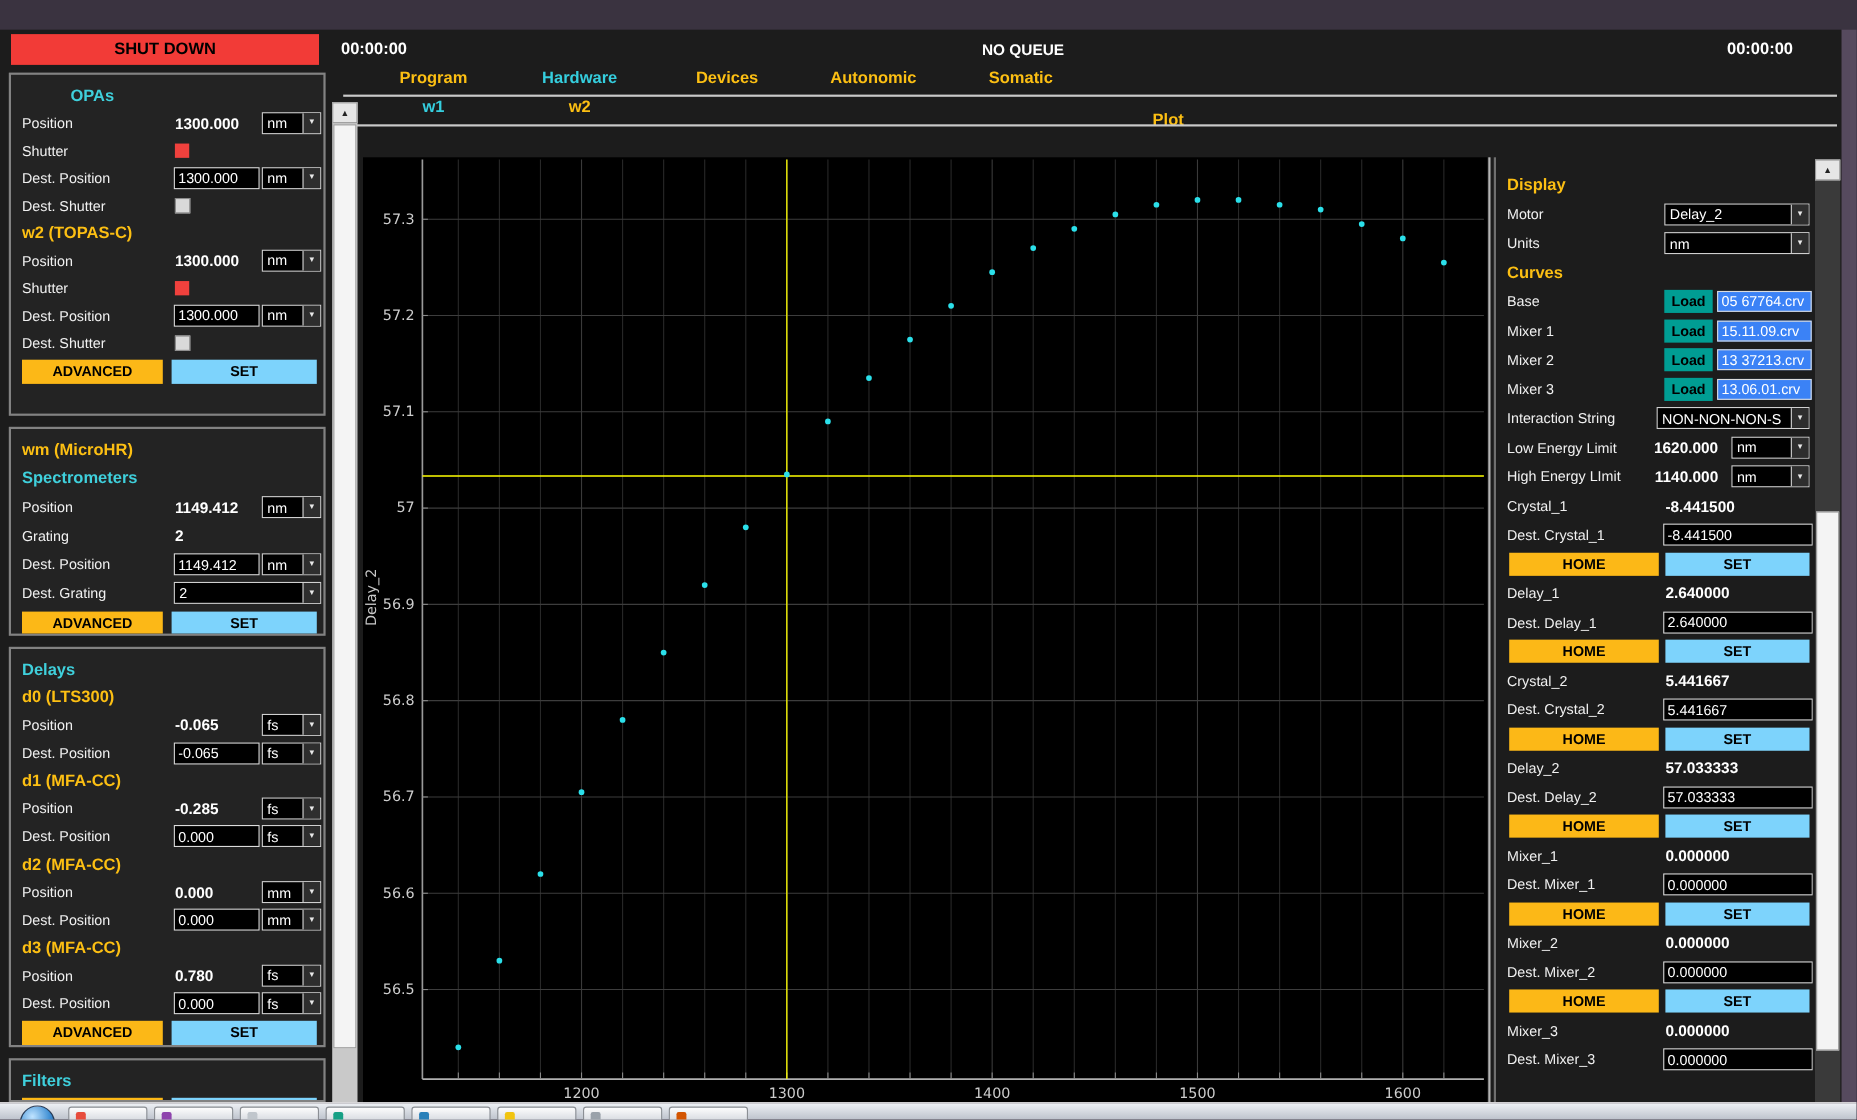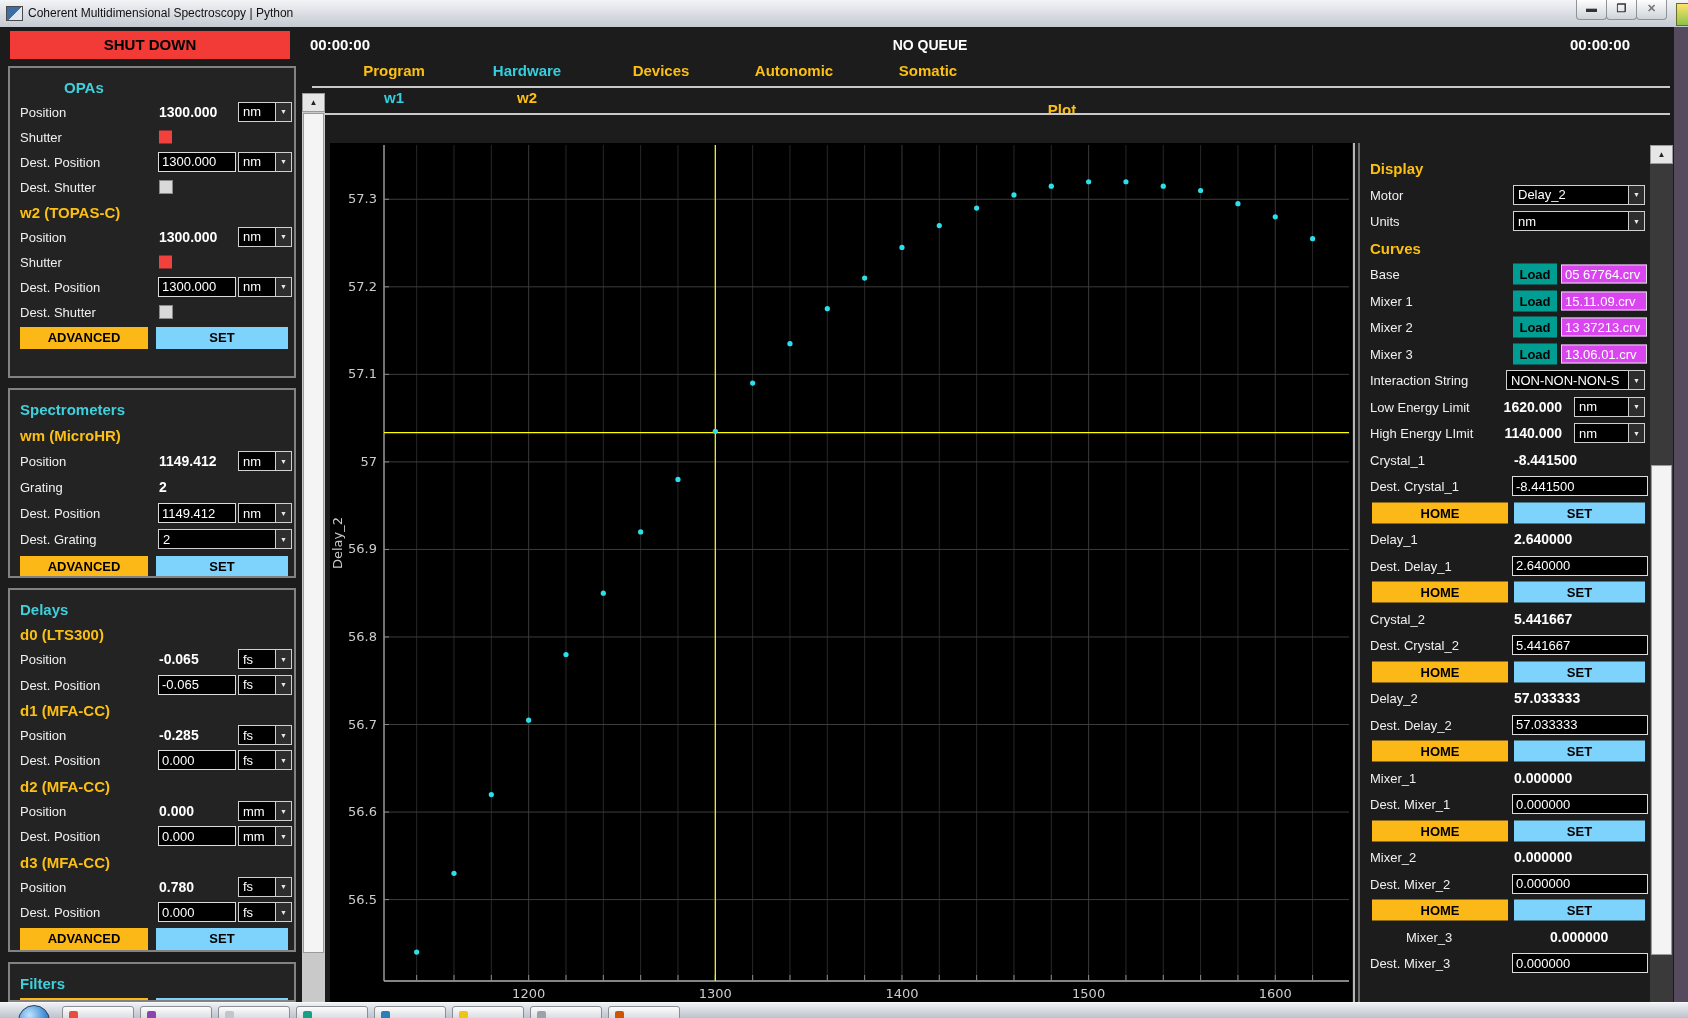--- a/index.html
+++ b/index.html
@@ -77,21 +77,21 @@
     color:#fff;font-weight:bold;font-size:14px;}
   .rrow .valright{position:absolute;left:110px;width:90px;text-align:right;top:50%;
     transform:translateY(-50%);color:#fff;font-weight:bold;font-size:14px;}
   .rrow .fld{left:150px;width:128px;}
   .rrow .combo.ctl{left:151px;width:132px;}
   .rrow .combo.wide{left:144px;width:139px;}
   .rrow .combo.unit{left:212px;width:71px;}
   .loadbtn{position:absolute;left:151px;top:50%;transform:translateY(-50%);width:44px;height:21px;
     background:#009d93;color:#000;font-weight:bold;font-size:13px;text-align:center;line-height:21px;}
   .filefld{position:absolute;left:199px;top:50%;transform:translateY(-50%);width:78px;height:17px;
-    background:#d946ef;border:1px solid #dcdcdc;color:#fff;font-size:13px;
+    background:#3b82f6;border:1px solid #dcdcdc;color:#fff;font-size:13px;
     font-family:"Liberation Sans",sans-serif;padding:0 3px;}
   .homebtn{left:10px;width:136px;height:21px;line-height:21px;}
   .setbtn{left:152px;width:131px;height:21px;line-height:21px;}
   
   .vsb{position:absolute;width:23px;background:#c9c9c9;}
   .vsb .arrow{position:absolute;left:0;width:23px;height:19px;background:#e6e6e6;
     border:1px solid #9a9a9a;box-sizing:border-box;color:#222;font-size:8px;
     text-align:center;line-height:17px;}
   .vsb .thumb{position:absolute;left:1px;width:21px;background:#f4f4f4;border:1px solid #9a9a9a;
     box-sizing:border-box;}
@@ -104,28 +104,20 @@
     background:radial-gradient(circle at 35% 30%,#bfe3ff,#3f8fd4 55%,#14477e);border:1px solid #2b3d57;}
   .taskbtn{position:absolute;top:3px;width:72px;height:18px;border-radius:3px 3px 0 0;
     background:linear-gradient(#fdfdfd,#c9ced6);border:1px solid #8b8f94;box-sizing:border-box;}
   .taskbtn .dot{position:absolute;left:6px;top:4px;width:9px;height:9px;border-radius:2px;}
 </style>
 </head>
 <body>
 
 <div id="root">
 
-  <div id="titlebar">
-    <div id="title-icon"></div>
-    <div id="title-text">Coherent Multidimensional Spectroscopy | Python</div>
-    <div class="winbtn" id="btn-min">▬</div>
-    <div class="winbtn" id="btn-restore">❐</div>
-    <div class="winbtn" id="btn-close">✕</div>
-    <div id="corner-sliver"></div>
-  </div>
 
   <div id="desktop-strip"></div>
 
   <div id="appbody">
     <div id="shutdown">SHUT DOWN</div>
     <div class="timer" id="timer-left">00:00:00</div>
     <div id="queue-status">NO QUEUE</div>
     <div class="timer" id="timer-right">00:00:00</div>
 
     <div id="tabbar">
@@ -199,24 +191,24 @@
             <span class="lbl">Dest. Shutter</span>
             <span class="checkbox"></span>
           </div>
           <div class="lrow" style="height: 28px;">
             <div class="btn yellow" style="left: 10px; width: 128px;">ADVANCED</div>
             <div class="btn teal" style="left: 146px; width: 132px;">SET</div>
           </div>
         </div>
         <div class="panel" style="top: 361px; height: 190px; padding-top: 6px;">
           <div class="lrow" style="height: 26px;">
+            <span class="dev">wm (MicroHR)</span>
+          </div>
+          <div class="lrow" style="height: 26px;">
             <span class="sec">Spectrometers</span>
-          </div>
-          <div class="lrow" style="height: 26px;">
-            <span class="dev">wm (MicroHR)</span>
           </div>
           <div class="lrow" style="height: 26px;">
             <span class="lbl">Position</span>
             <span class="valtxt">1149.412</span>
             <div class="combo unitcombo">
               <span class="cv">nm</span>
               <span class="ca">▼</span>
             </div>
           </div>
           <div class="lrow" style="height: 26px;">
@@ -592,21 +584,21 @@
           <span class="valtxt">0.000000</span>
         </div>
         <div class="rrow" style="height: 26.5px;">
           <span class="lbl">Dest. Mixer_2</span>
           <input class="fld " value="0.000000" style="">
         </div>
         <div class="rrow" style="height: 26.5px;">
           <div class="btn yellow homebtn">HOME</div>
           <div class="btn teal setbtn">SET</div>
         </div>
-        <div class="rrow" style="height: 26.5px; margin-left: 36px;">
+        <div class="rrow" style="height: 26.5px;">
           <span class="lbl">Mixer_3</span>
           <span class="valtxt">0.000000</span>
         </div>
         <div class="rrow" style="height: 26.5px;">
           <span class="lbl">Dest. Mixer_3</span>
           <input class="fld " value="0.000000" style="">
         </div>
       </div>
 
     <div class="vsb" id="sb-right">

